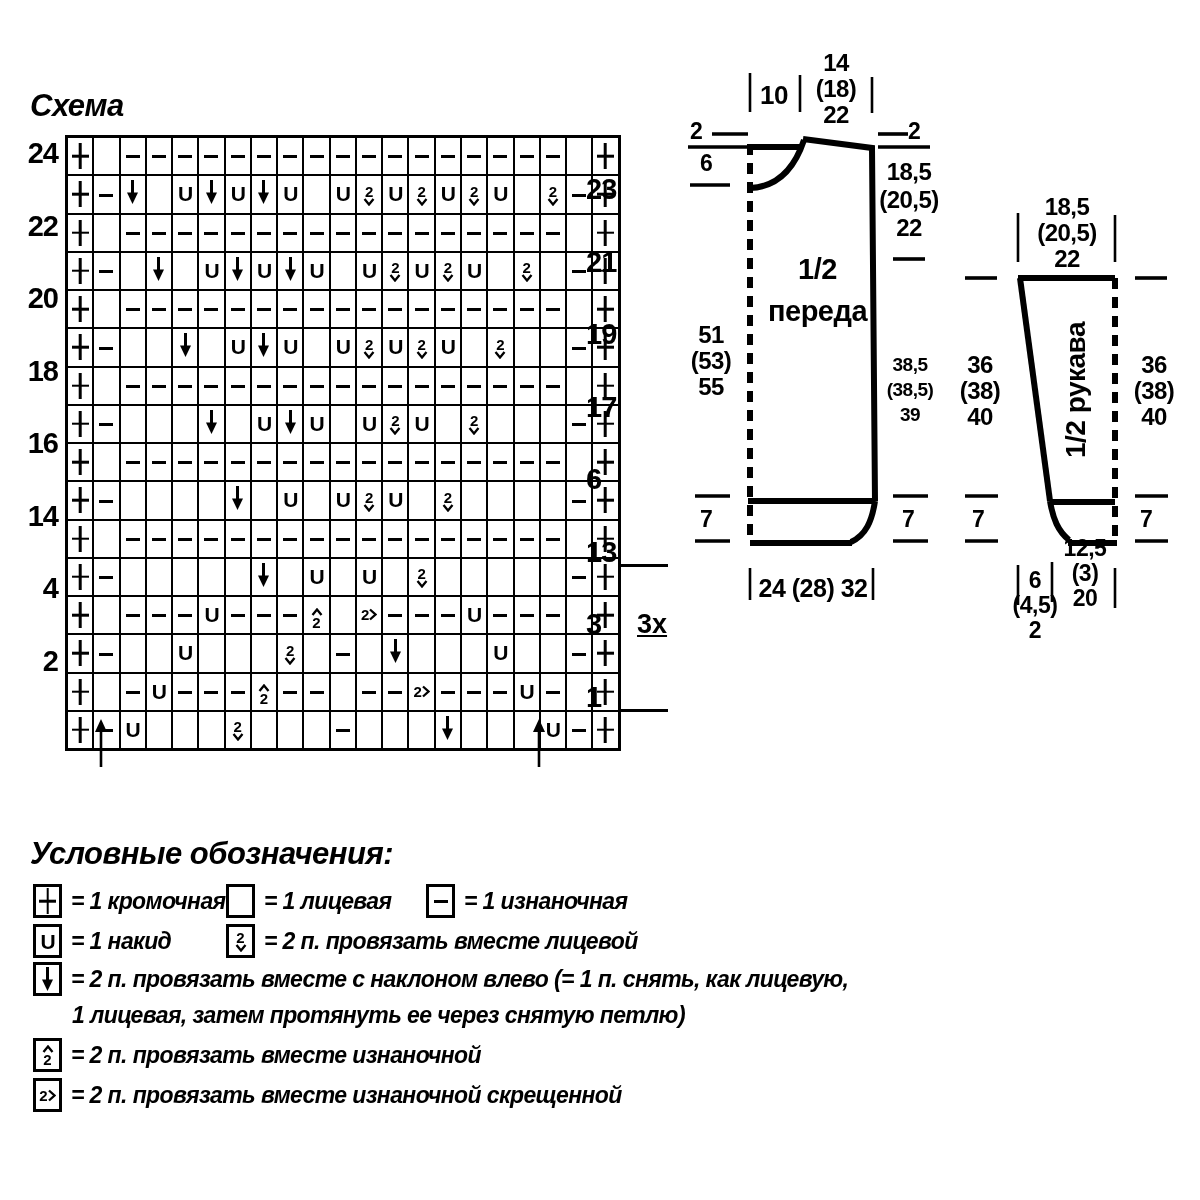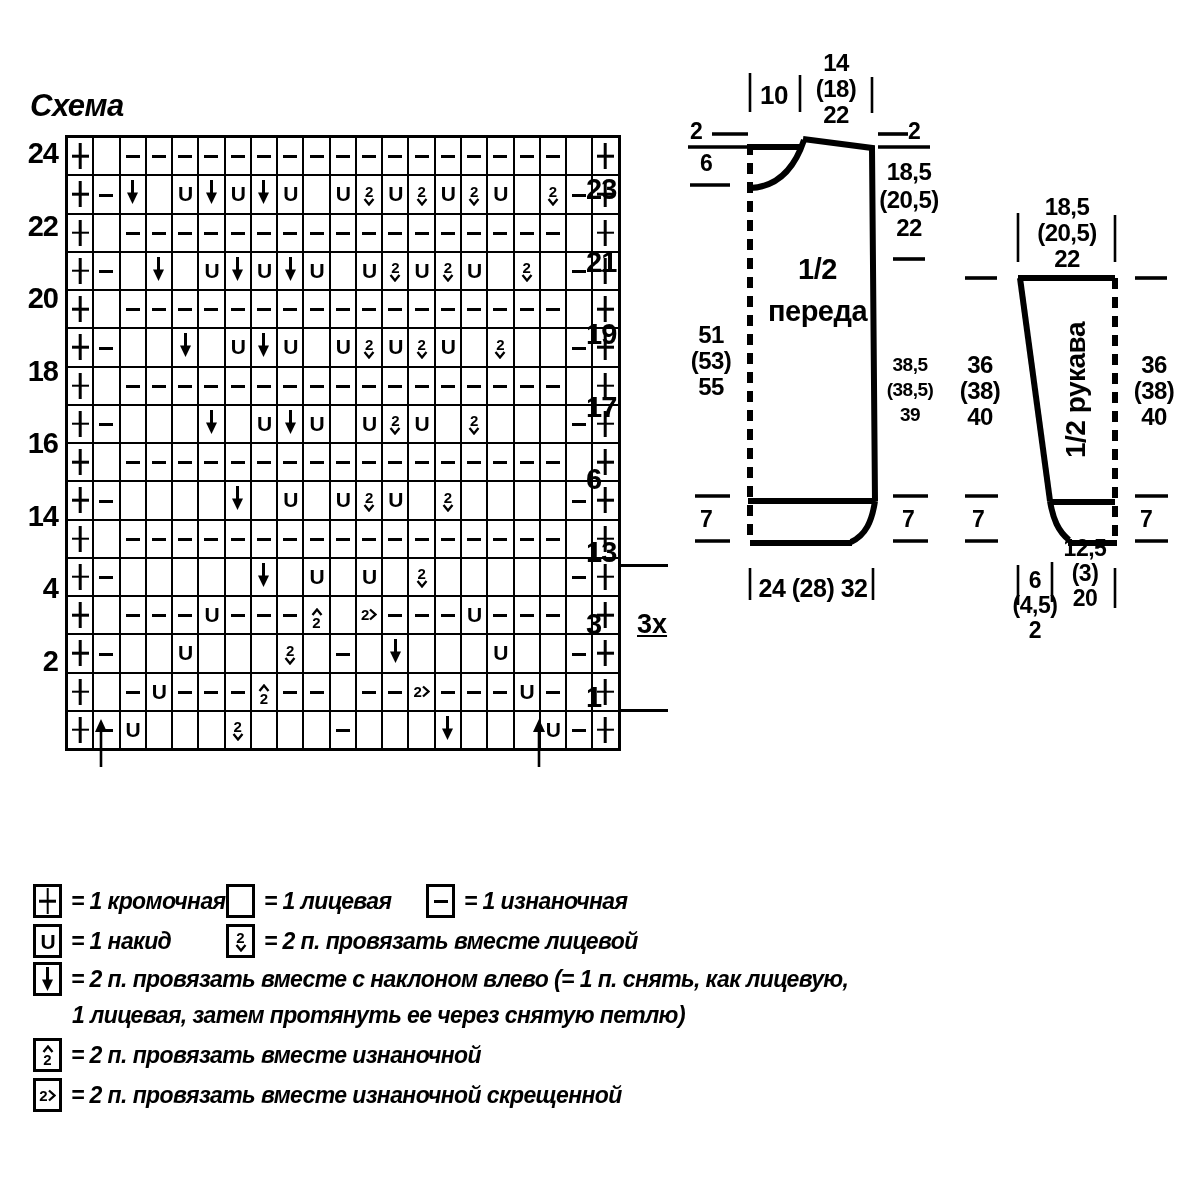--- a/index.html
+++ b/index.html
@@ -670,20 +670,21 @@
     <span>2</span>
   </div>
   <div class="stack" style="left:1054px;top:536px;width:62px;font-size:23px;line-height:25px;">
     <span>12,5</span>
     <span>(3)</span>
     <span>20</span>
   </div>
   <div class="piece-label" style="left:991px;top:370px;width:170px;height:40px;line-height:40px;
        font-size:28px;transform:rotate(-90deg);">1/2 рукава</div>
 
+  <div class="title" style="left:30px;top:836px;">Условные обозначения:</div>
   <div id="legend">
       <div class="lbox" style="left: 33px; top: 884px;">
         <span class="sym-plus"></span>
       </div>
       <div class="ltext" style="left: 71px; top: 884px;">= 1 кромочная</div>
       <div class="lbox" style="left: 226px; top: 884px;"></div>
       <div class="ltext" style="left: 264px; top: 884px;">= 1 лицевая</div>
       <div class="lbox" style="left: 426px; top: 884px;">
         <span class="sym-dash"></span>
       </div>

